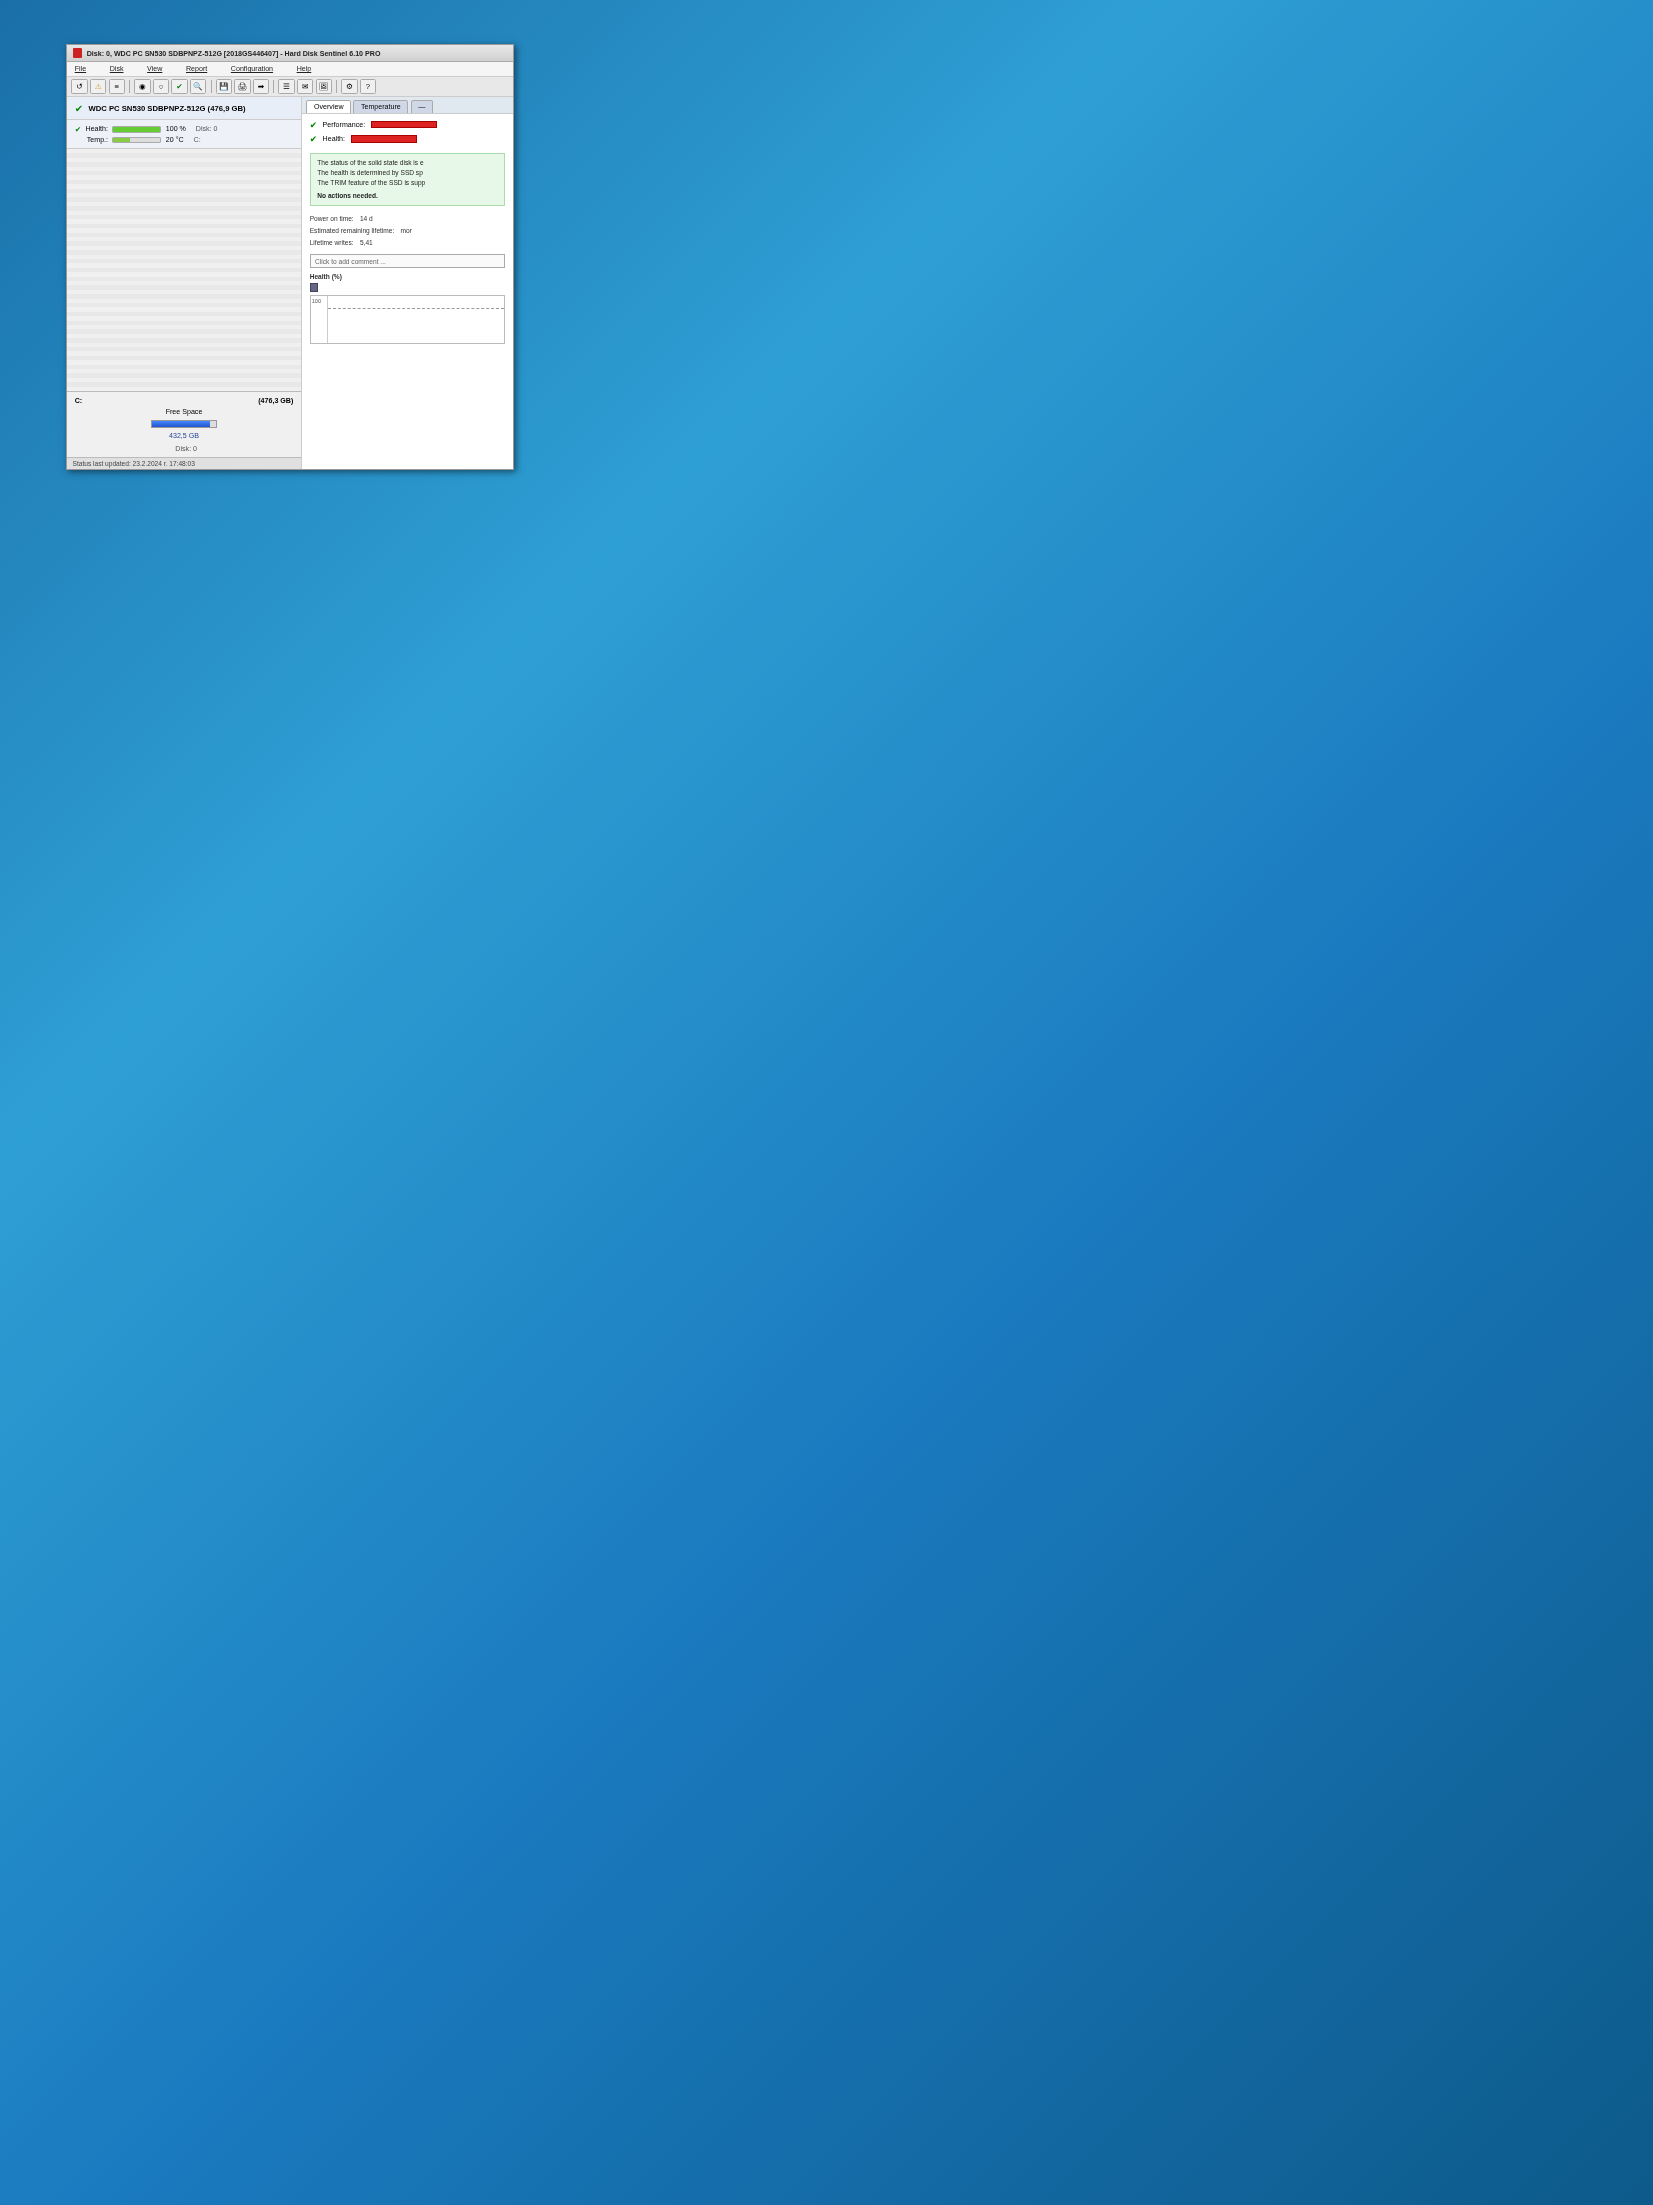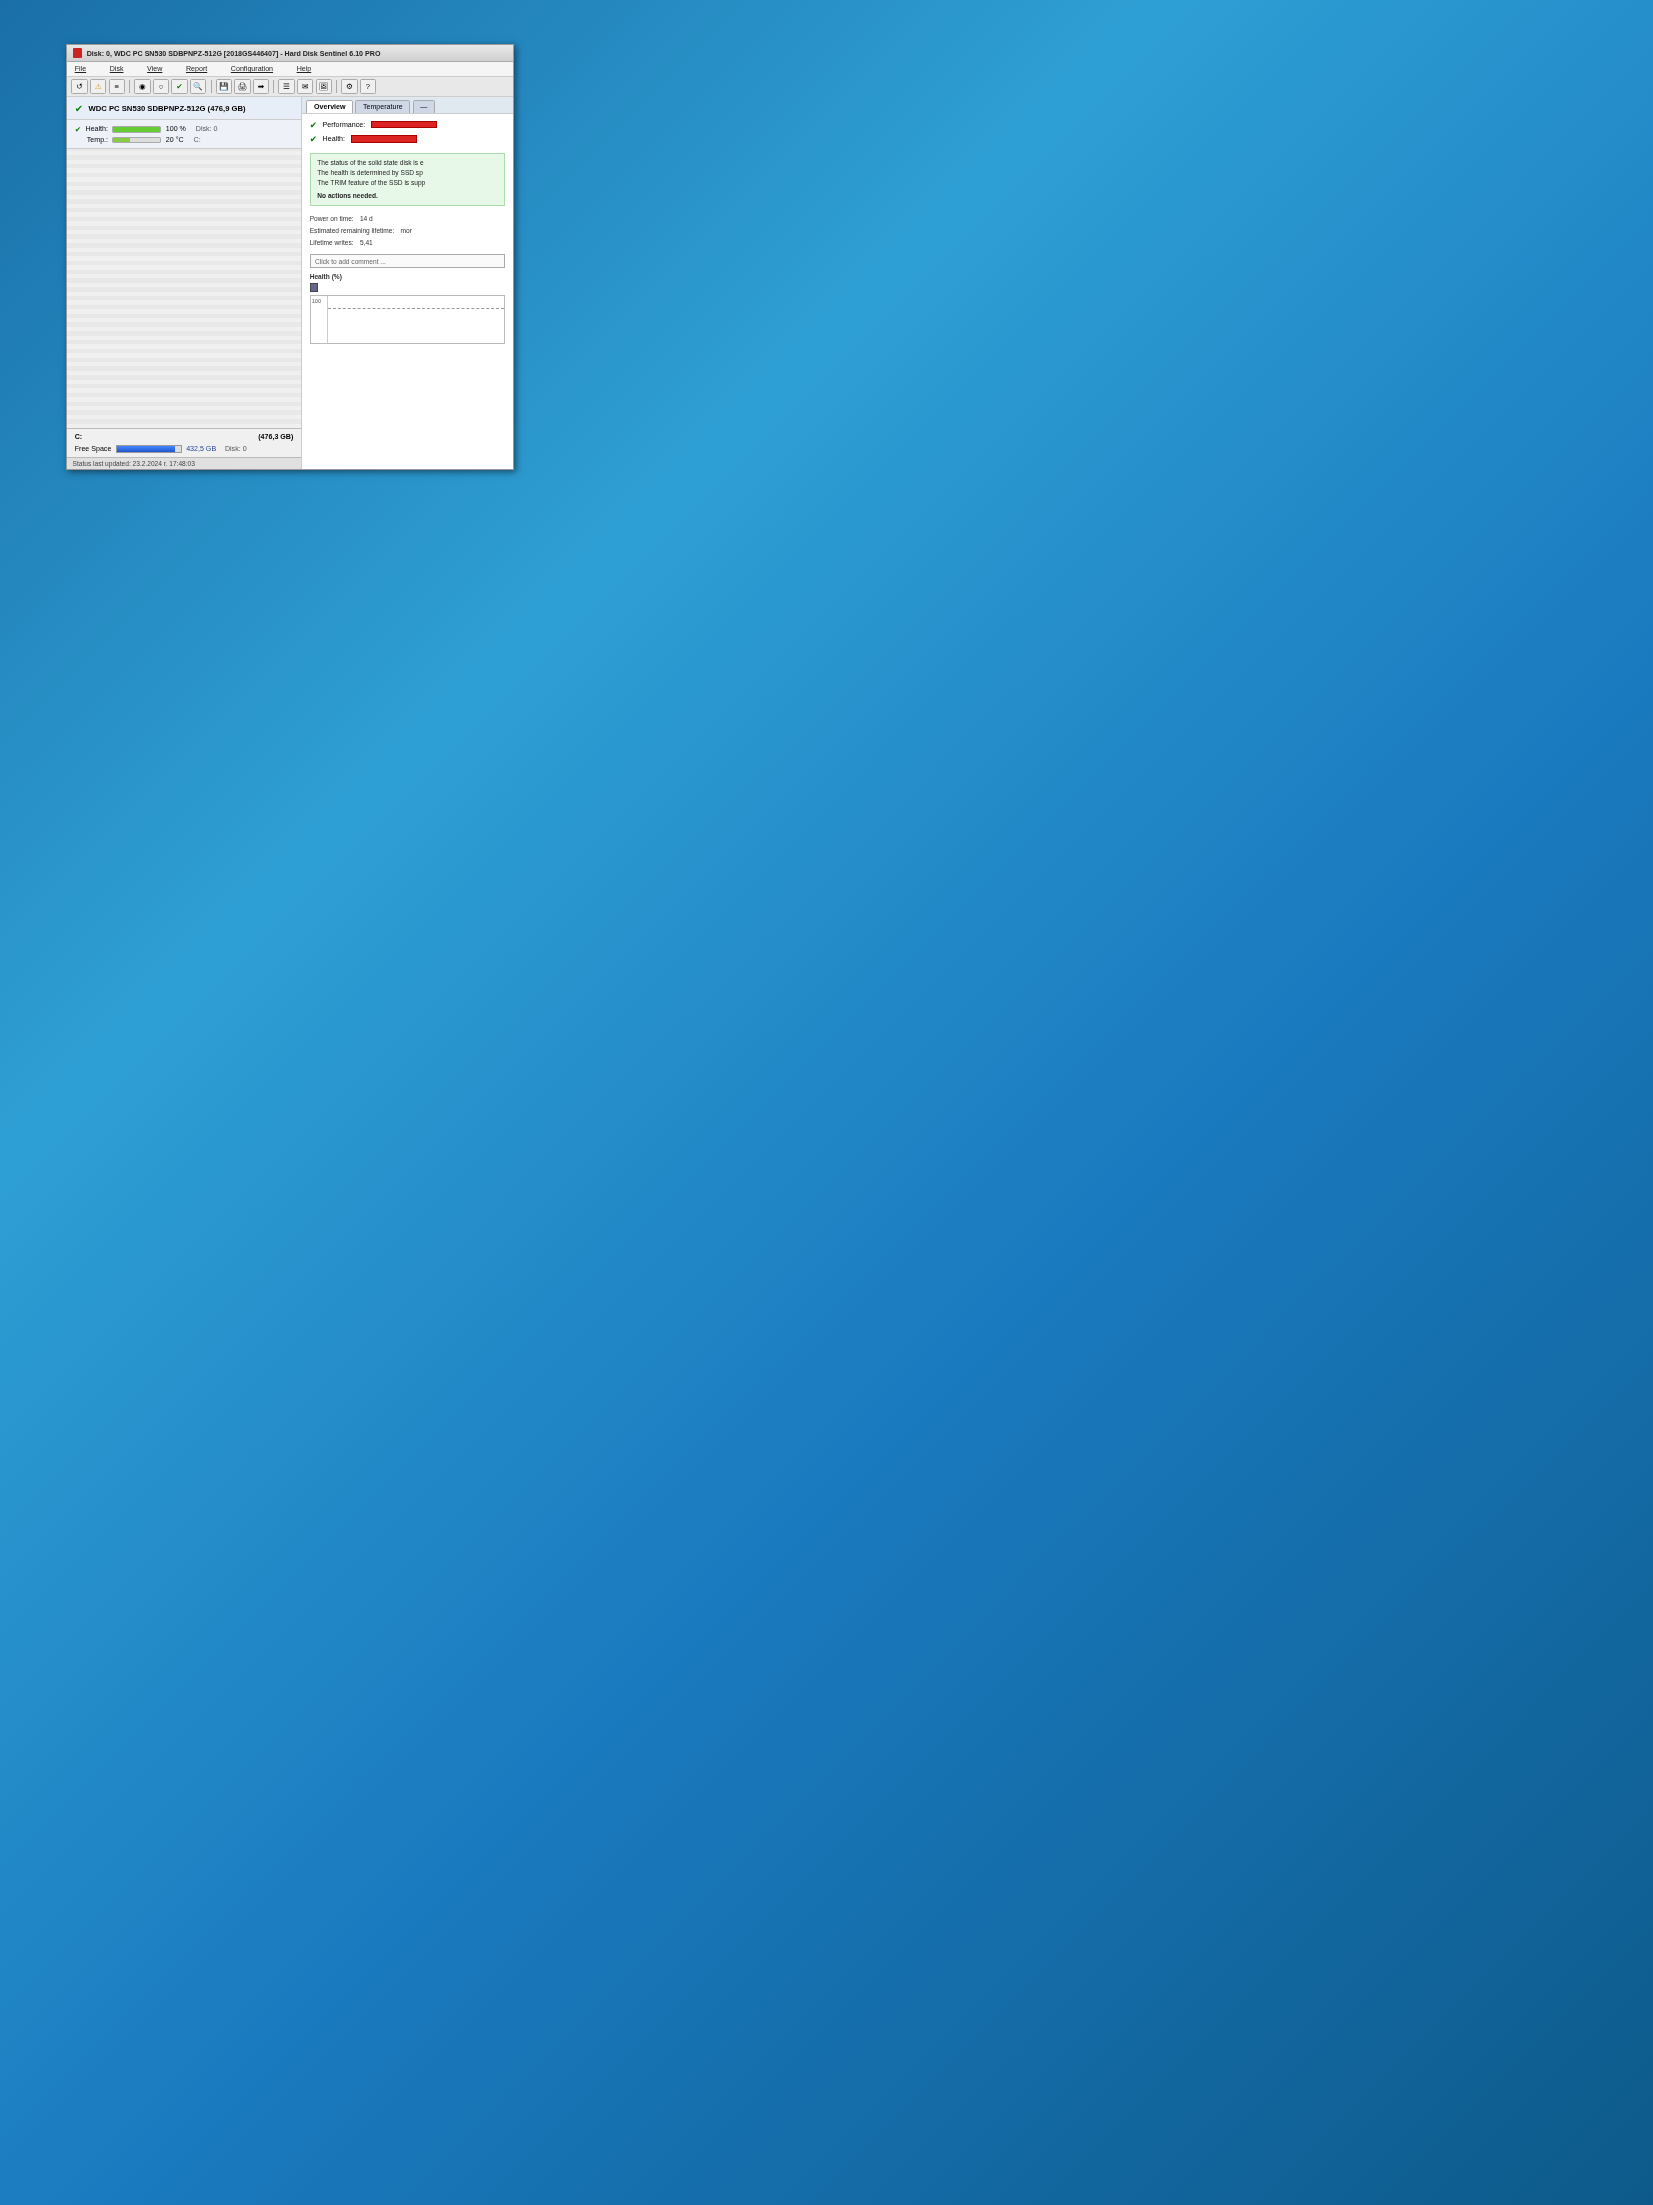--- a/index.html
+++ b/index.html
@@ -172,20 +172,21 @@
       font-weight: bold;
       margin-bottom: 3.3px;
       display: flex;
       justify-content: space-between;
     }
     .partition-freespace {
       display: flex;
       align-items: center;
       gap: 4.4px;
       font-size: 7.1px;
+      flex-direction: column;
     }
     .free-bar {
       width: 66px;
       height: 7.7px;
       background: #ddd;
       border: 0.5px solid #999;
       overflow: hidden;
     }
     .free-fill {
       height: 100%;
@@ -217,21 +218,21 @@
       padding: 2.2px 6.6px;
       font-size: 7.1px;
       cursor: pointer;
       border: 0.5px solid #aaa;
       border-bottom: none;
       background: #d0d8e8;
       border-radius: 2.2px 2.2px 0 0;
     }
     .tab.active {
       background: #fff;
-      font-weight: bold;
+      font-weight: normal;
     }
     .overview-section {
       padding: 5.5px 7.7px;
       display: flex;
       flex-direction: column;
       gap: 4.4px;
     }
     .perf-row, .health-row {
       display: flex;
       align-items: center;

